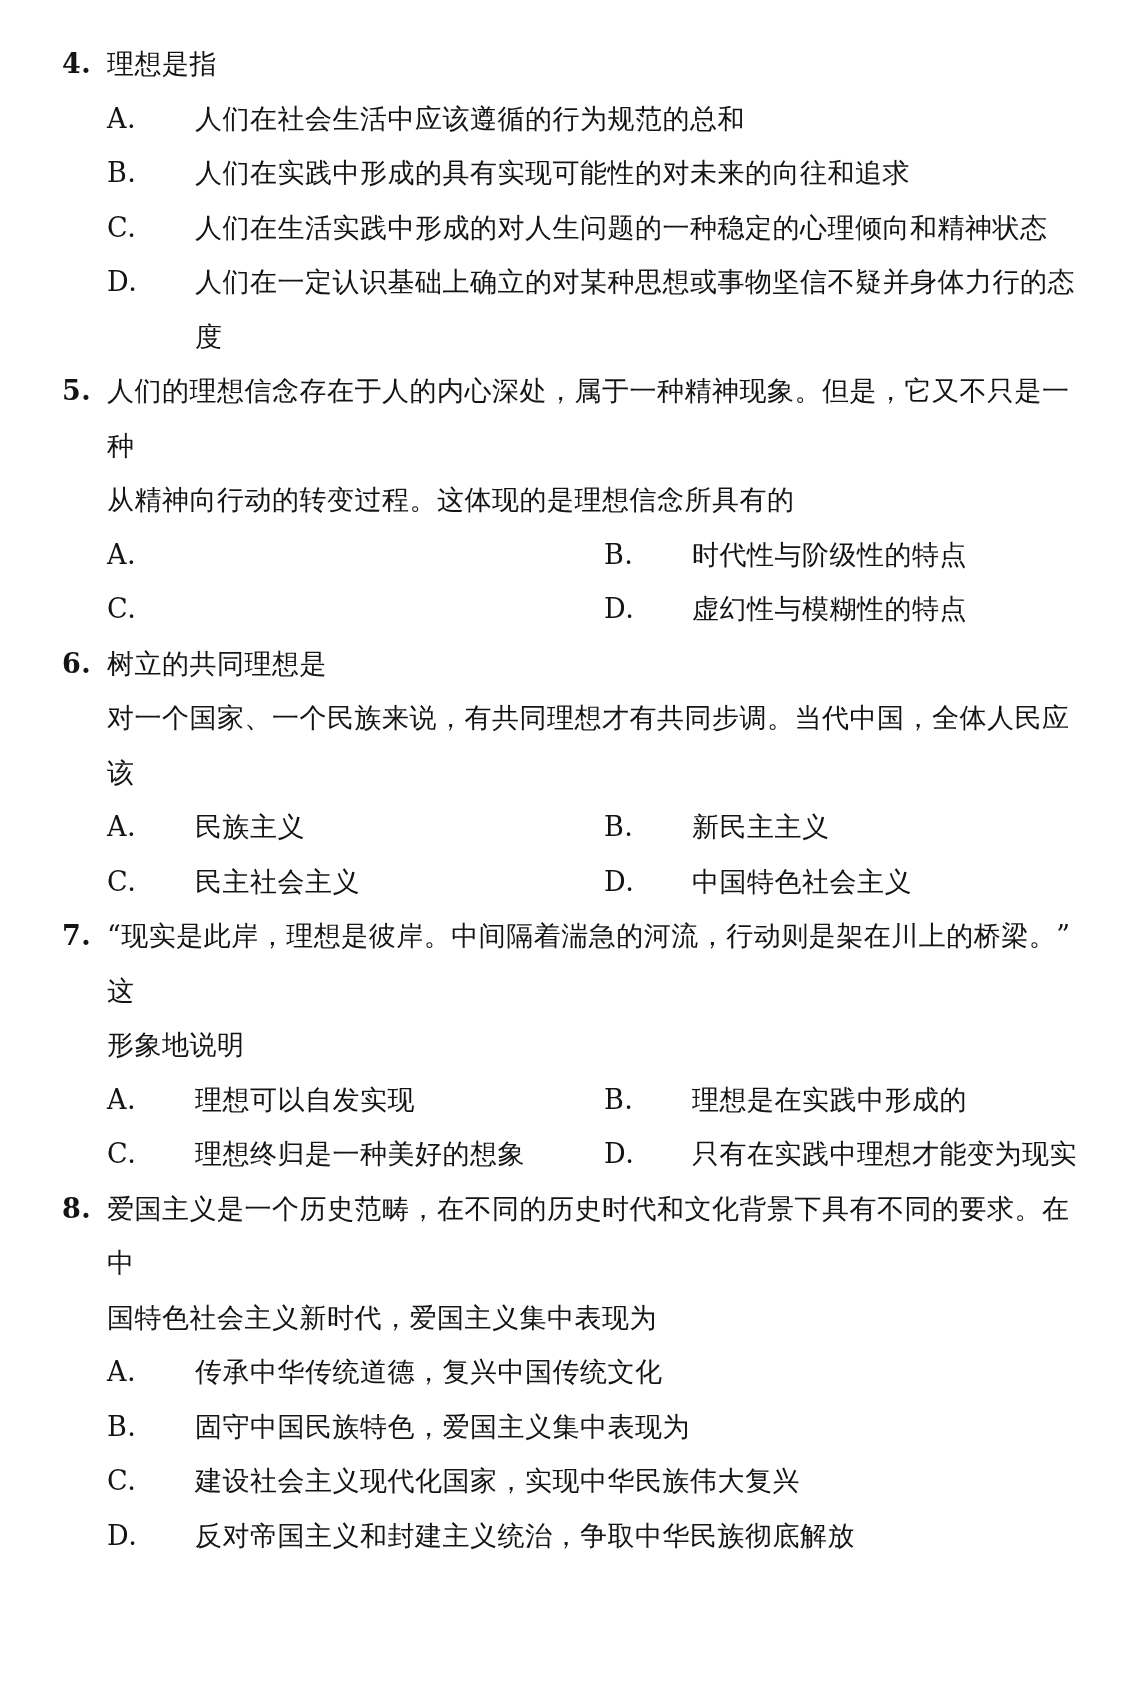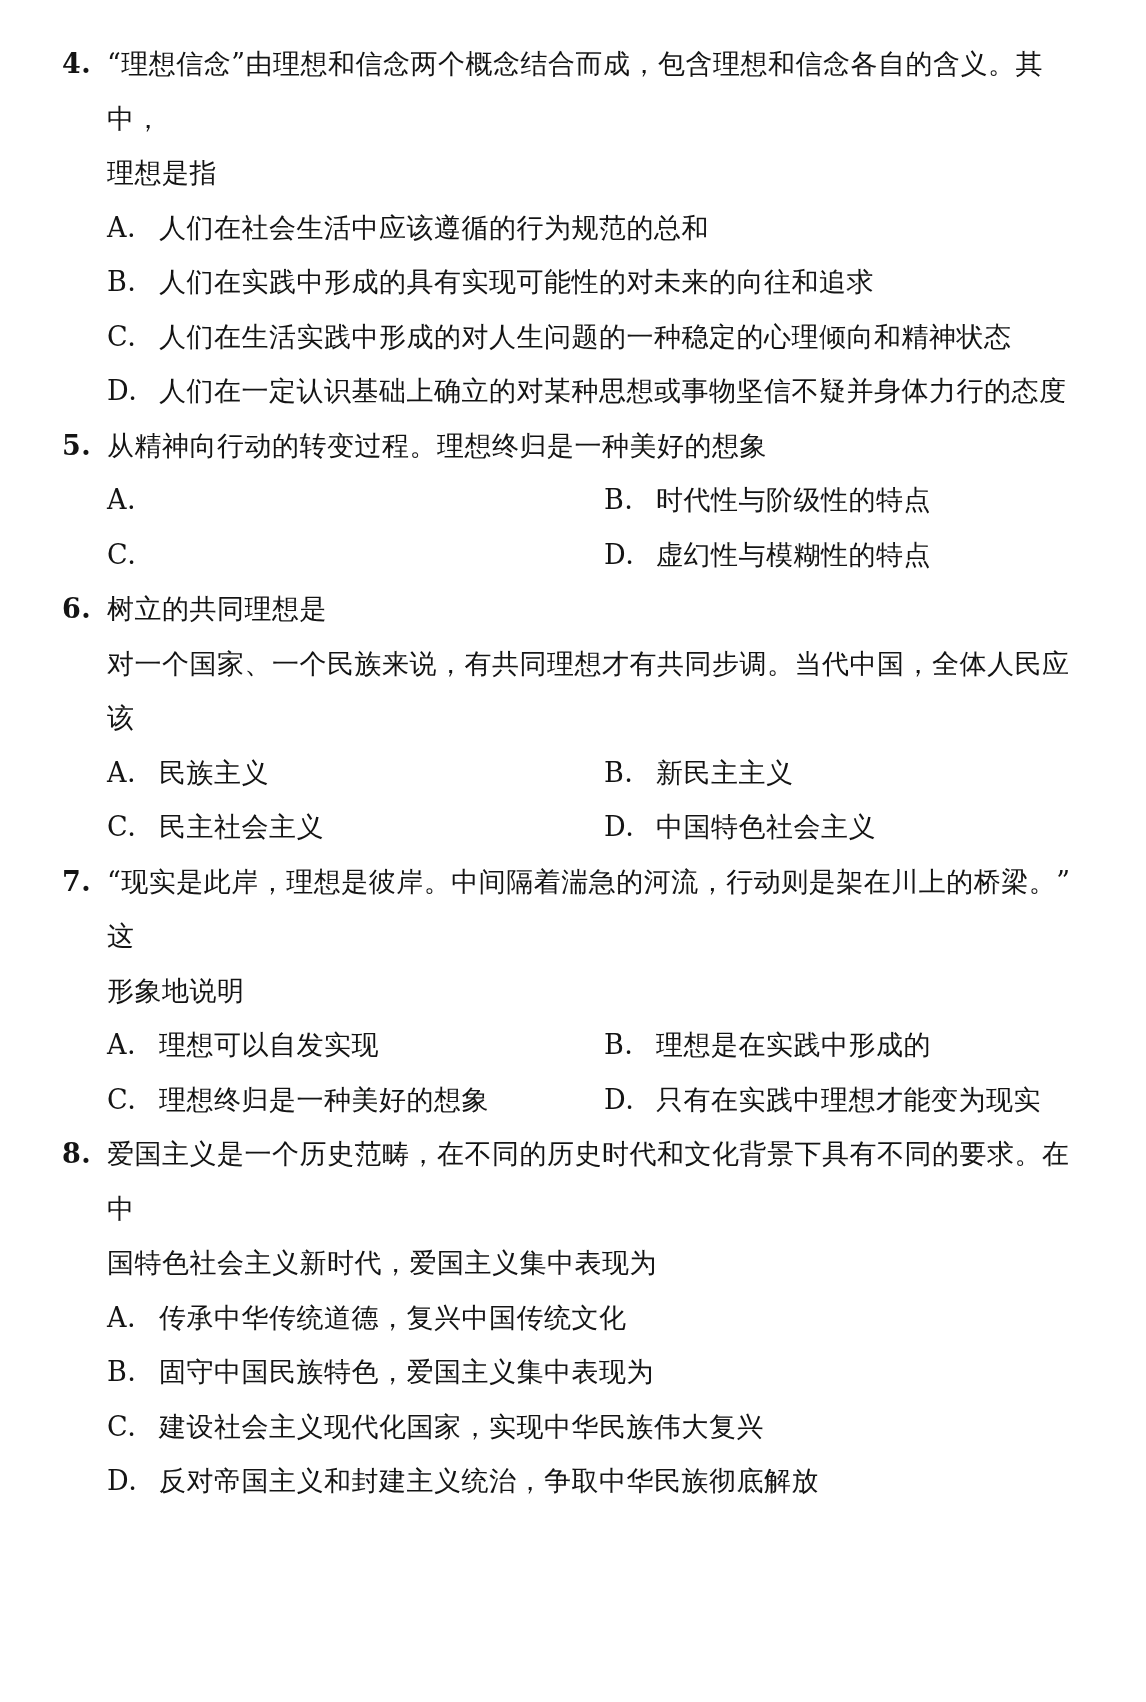--- a/index.html
+++ b/index.html
@@ -31,32 +31,31 @@
   }
   .q-stem { flex: 1 1 auto; }
   .stem-line { display: block; text-align: left; }
   .options { padding-left: 45px; }
   .opt-row { display: flex; }
   .opt-row.two-col .opt-cell-left { flex: 0 0 497px; }
   .opt-row.two-col .opt-cell-right { flex: 1 1 auto; }
   .opt-row.single .opt-cell-left { flex: 1 1 auto; }
   .option { display: flex; align-items: flex-start; }
   .opt-label { flex: 0 0 52px; }
-  .opt-text { flex: 1 1 auto; }
+  .opt-text { flex: 1 1 auto; margin-left: 36px; }
 </style>
 </head>
 <body>
 
 <div class="page">
   <div id="question-list">
       <div class="question">
         <div class="q-head">
           <span class="q-num">4.</span>
           <div class="q-stem">
-            <span class="stem-line">“理想信念”由理想和信念两个概念结合而成，包含理想和信念各自的含义。其中，</span>
             <span class="stem-line">理想是指</span>
           </div>
         </div>
         <div class="options">
           <div class="opt-row single">
             <div class="opt-cell-left">
               <div class="option">
                 <span class="opt-label">A.</span>
                 <span class="opt-text">人们在社会生活中应该遵循的行为规范的总和</span>
               </div>
@@ -85,21 +84,22 @@
                 <span class="opt-text">人们在一定认识基础上确立的对某种思想或事物坚信不疑并身体力行的态度</span>
               </div>
             </div>
           </div>
         </div>
       </div>
       <div class="question">
         <div class="q-head">
           <span class="q-num">5.</span>
           <div class="q-stem">
-            <span class="stem-line">从精神向行动的转变过程。理想终归是一种美好的想象</span>
+            <span class="stem-line">人们的理想信念存在于人的内心深处，属于一种精神现象。但是，它又不只是一种</span>
+            <span class="stem-line">从精神向行动的转变过程。这体现的是理想信念所具有的</span>
           </div>
         </div>
         <div class="options">
           <div class="opt-row two-col">
             <div class="opt-cell-left">
               <div class="option">
                 <span class="opt-label">A.</span>
               </div>
             </div>
             <div class="opt-cell-right">

